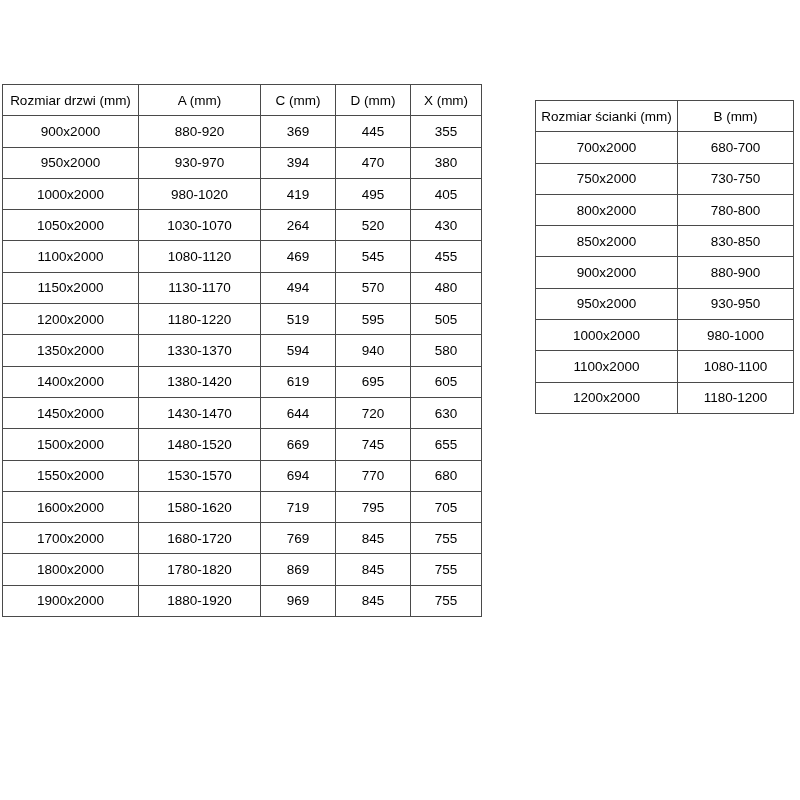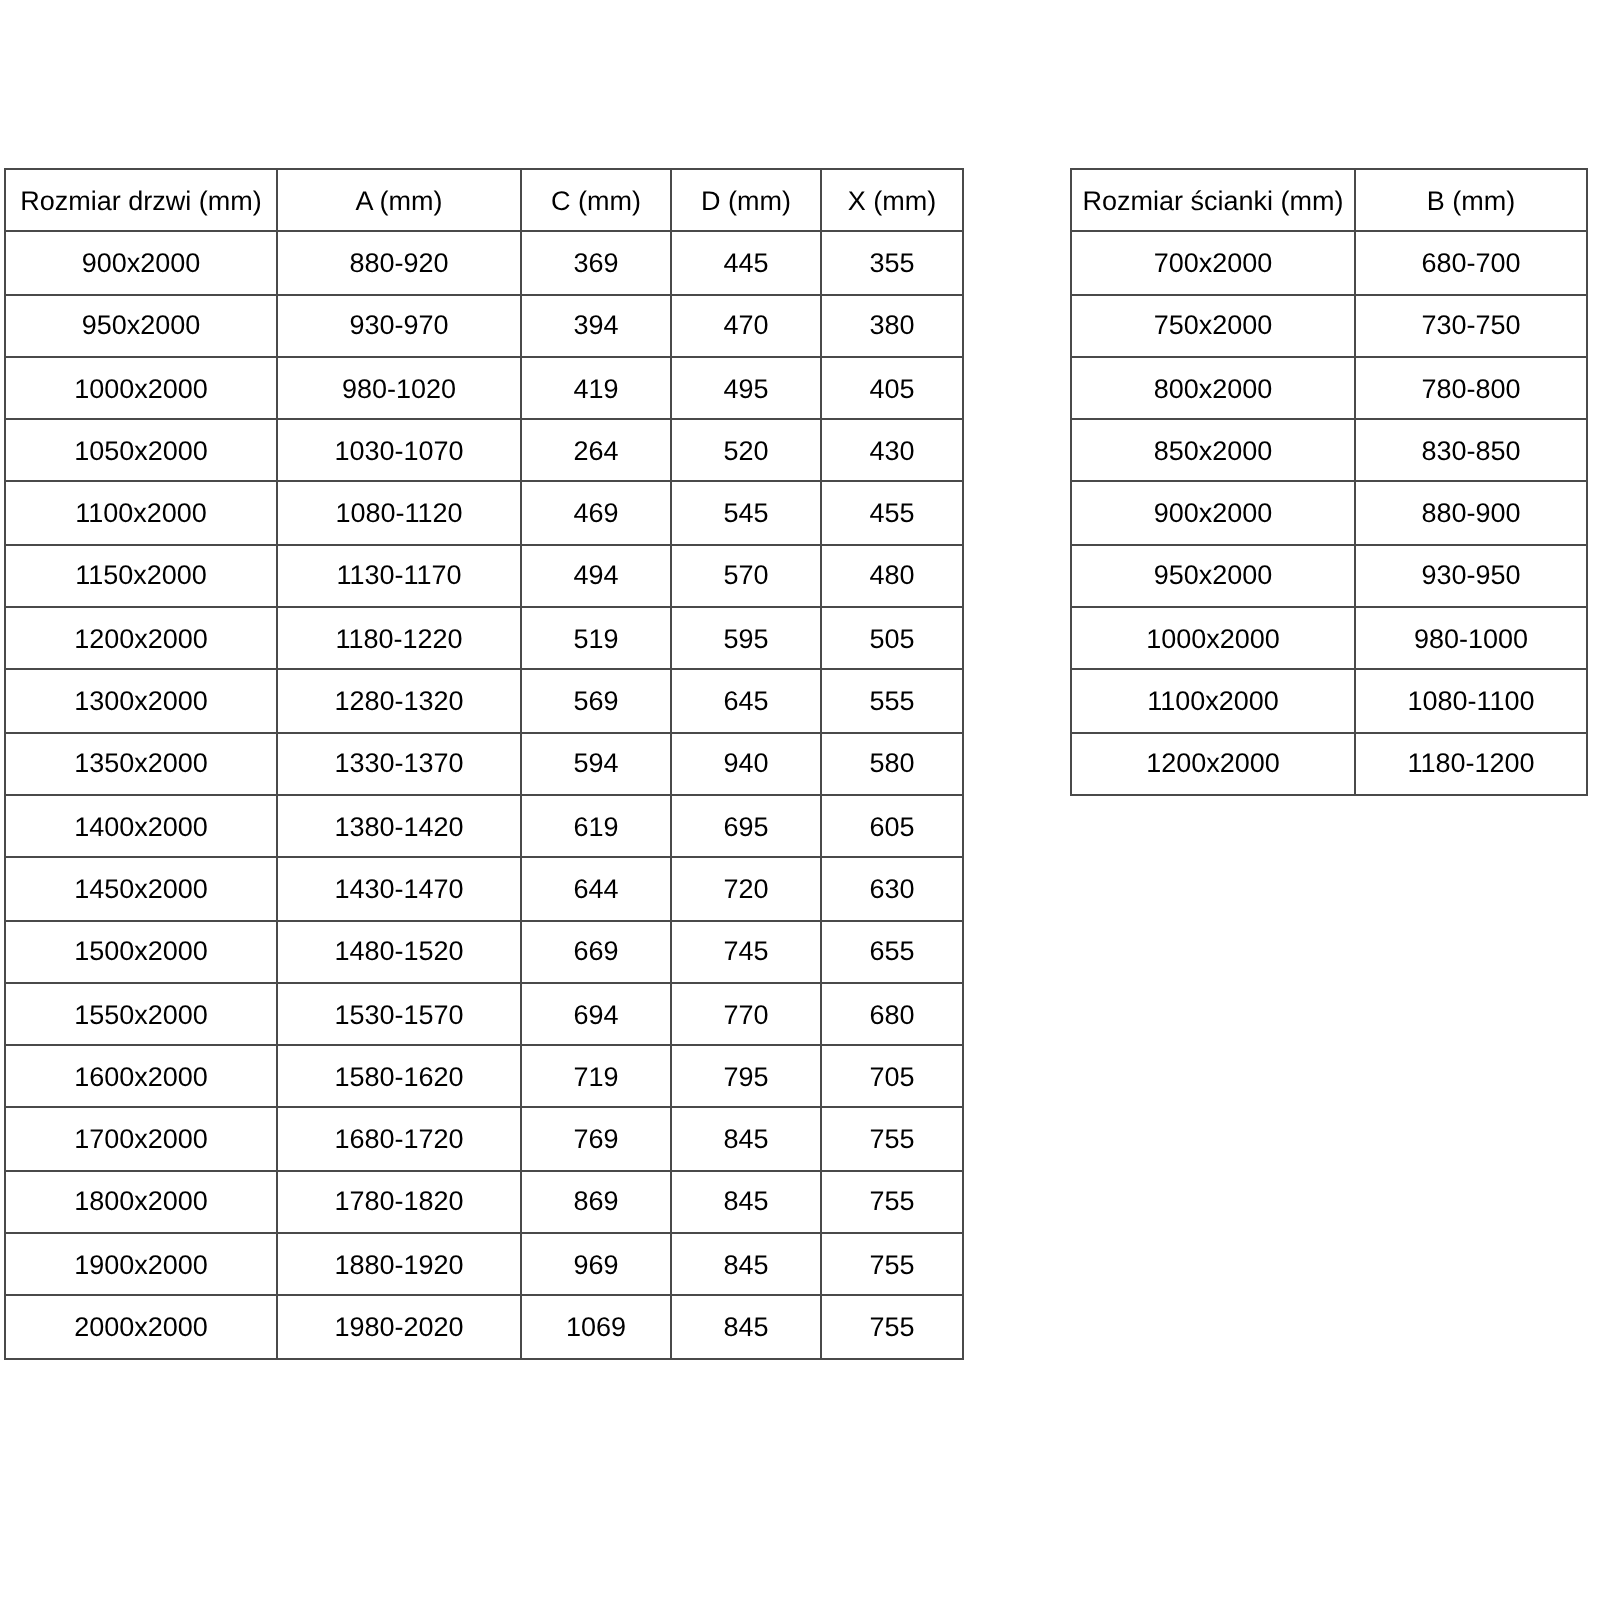--- a/index.html
+++ b/index.html
@@ -38,21 +38,21 @@
   .spec-table th { font-weight: normal; }
   .spec-table td { font-weight: normal; }
 
   #doors-table {
     left: 2px;
     top: 84px;
     width: 479px;
   }
   #walls-table {
     left: 535px;
-    top: 84px;
+    top: 100px;
     width: 258px;
   }
   
   #doors-table col.c0 { width: 136px; }
   #doors-table col.c1 { width: 122px; }
   #doors-table col.c2 { width: 75px; }
   #doors-table col.c3 { width: 75px; }
   #doors-table col.c4 { width: 71px; }
   #walls-table col.c0 { width: 142px; }
   #walls-table col.c1 { width: 116px; }
@@ -121,27 +121,20 @@
         <td>480</td>
       </tr>
       <tr>
         <td>1200x2000</td>
         <td>1180-1220</td>
         <td>519</td>
         <td>595</td>
         <td>505</td>
       </tr>
       <tr>
-        <td>1300x2000</td>
-        <td>1280-1320</td>
-        <td>569</td>
-        <td>645</td>
-        <td>555</td>
-      </tr>
-      <tr>
         <td>1350x2000</td>
         <td>1330-1370</td>
         <td>594</td>
         <td>940</td>
         <td>580</td>
       </tr>
       <tr>
         <td>1400x2000</td>
         <td>1380-1420</td>
         <td>619</td>
@@ -187,27 +180,20 @@
         <td>1800x2000</td>
         <td>1780-1820</td>
         <td>869</td>
         <td>845</td>
         <td>755</td>
       </tr>
       <tr>
         <td>1900x2000</td>
         <td>1880-1920</td>
         <td>969</td>
-        <td>845</td>
-        <td>755</td>
-      </tr>
-      <tr>
-        <td>2000x2000</td>
-        <td>1980-2020</td>
-        <td>1069</td>
         <td>845</td>
         <td>755</td>
       </tr>
     </tbody>
 </table>
 
 <table id="walls-table" class="spec-table">
   <colgroup>
     <col class="c0">
       <col class="c1">

